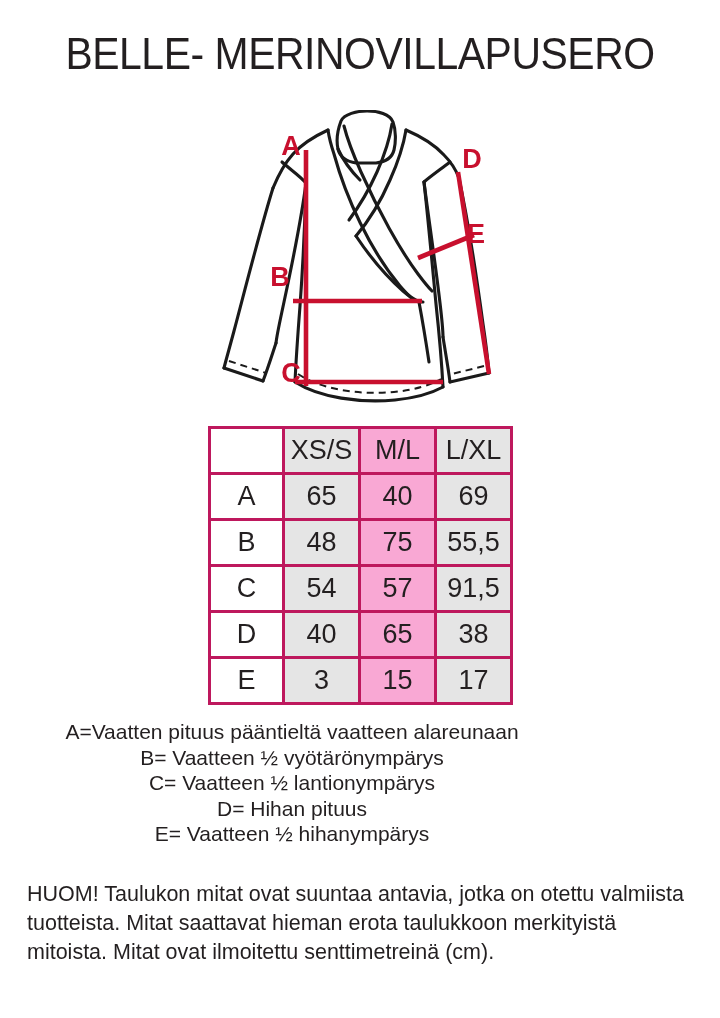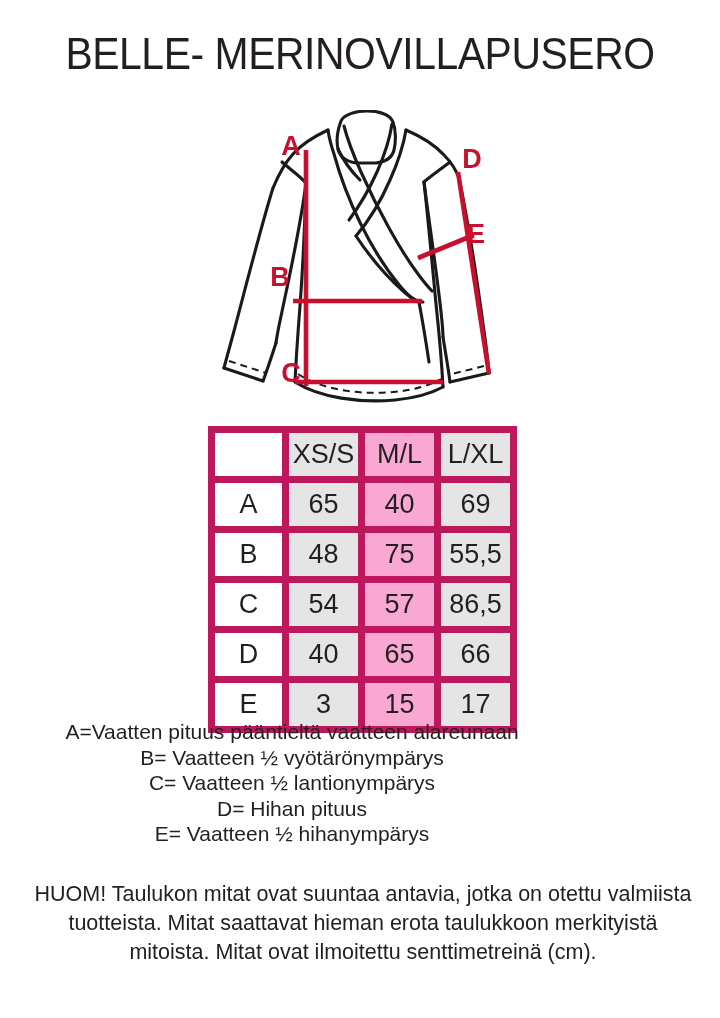--- a/index.html
+++ b/index.html
@@ -54,21 +54,21 @@
     left: 208px;
     width: 304px;
   }
   table.size-table {
     border-collapse: collapse;
     width: 304px;
     table-layout: fixed;
   }
   table.size-table td,
   table.size-table th {
-    border: 7px solid #be185d;
+    border: 3px solid #be185d;
     text-align: center;
     font-weight: 400;
     font-size: 27px;
     line-height: 1;
     color: #231f20;
     padding: 0;
     height: 43px;
     vertical-align: middle;
   }
   table.size-table col.c-label { width: 74px; }
@@ -98,21 +98,21 @@
 
   
   #note {
     position: absolute;
     top: 880px;
     left: 27px;
     width: 672px;
     font-size: 21.5px;
     line-height: 29px;
     color: #231f20;
-    text-align: center;
+    text-align: left;
   }
 </style>
 </head>
 <body>
 
 <div id="page-title">BELLE- MERINOVILLAPUSERO</div>
 
 <div id="garment-illustration">
   <svg viewBox="0 0 310 295" xmlns="http://www.w3.org/2000/svg">
 
@@ -221,27 +221,27 @@
       <tr>
         <td class="rowlabel">B</td>
         <td class="shaded">48</td>
         <td class="plain">75</td>
         <td class="shaded">55,5</td>
       </tr>
       <tr>
         <td class="rowlabel">C</td>
         <td class="shaded">54</td>
         <td class="plain">57</td>
-        <td class="shaded">86,5</td>
+        <td class="shaded">91,5</td>
       </tr>
       <tr>
         <td class="rowlabel">D</td>
         <td class="shaded">40</td>
         <td class="plain">65</td>
-        <td class="shaded">66</td>
+        <td class="shaded">38</td>
       </tr>
       <tr>
         <td class="rowlabel">E</td>
         <td class="shaded">3</td>
         <td class="plain">15</td>
         <td class="shaded">17</td>
       </tr>
     </tbody>
   </table>
 </div>

